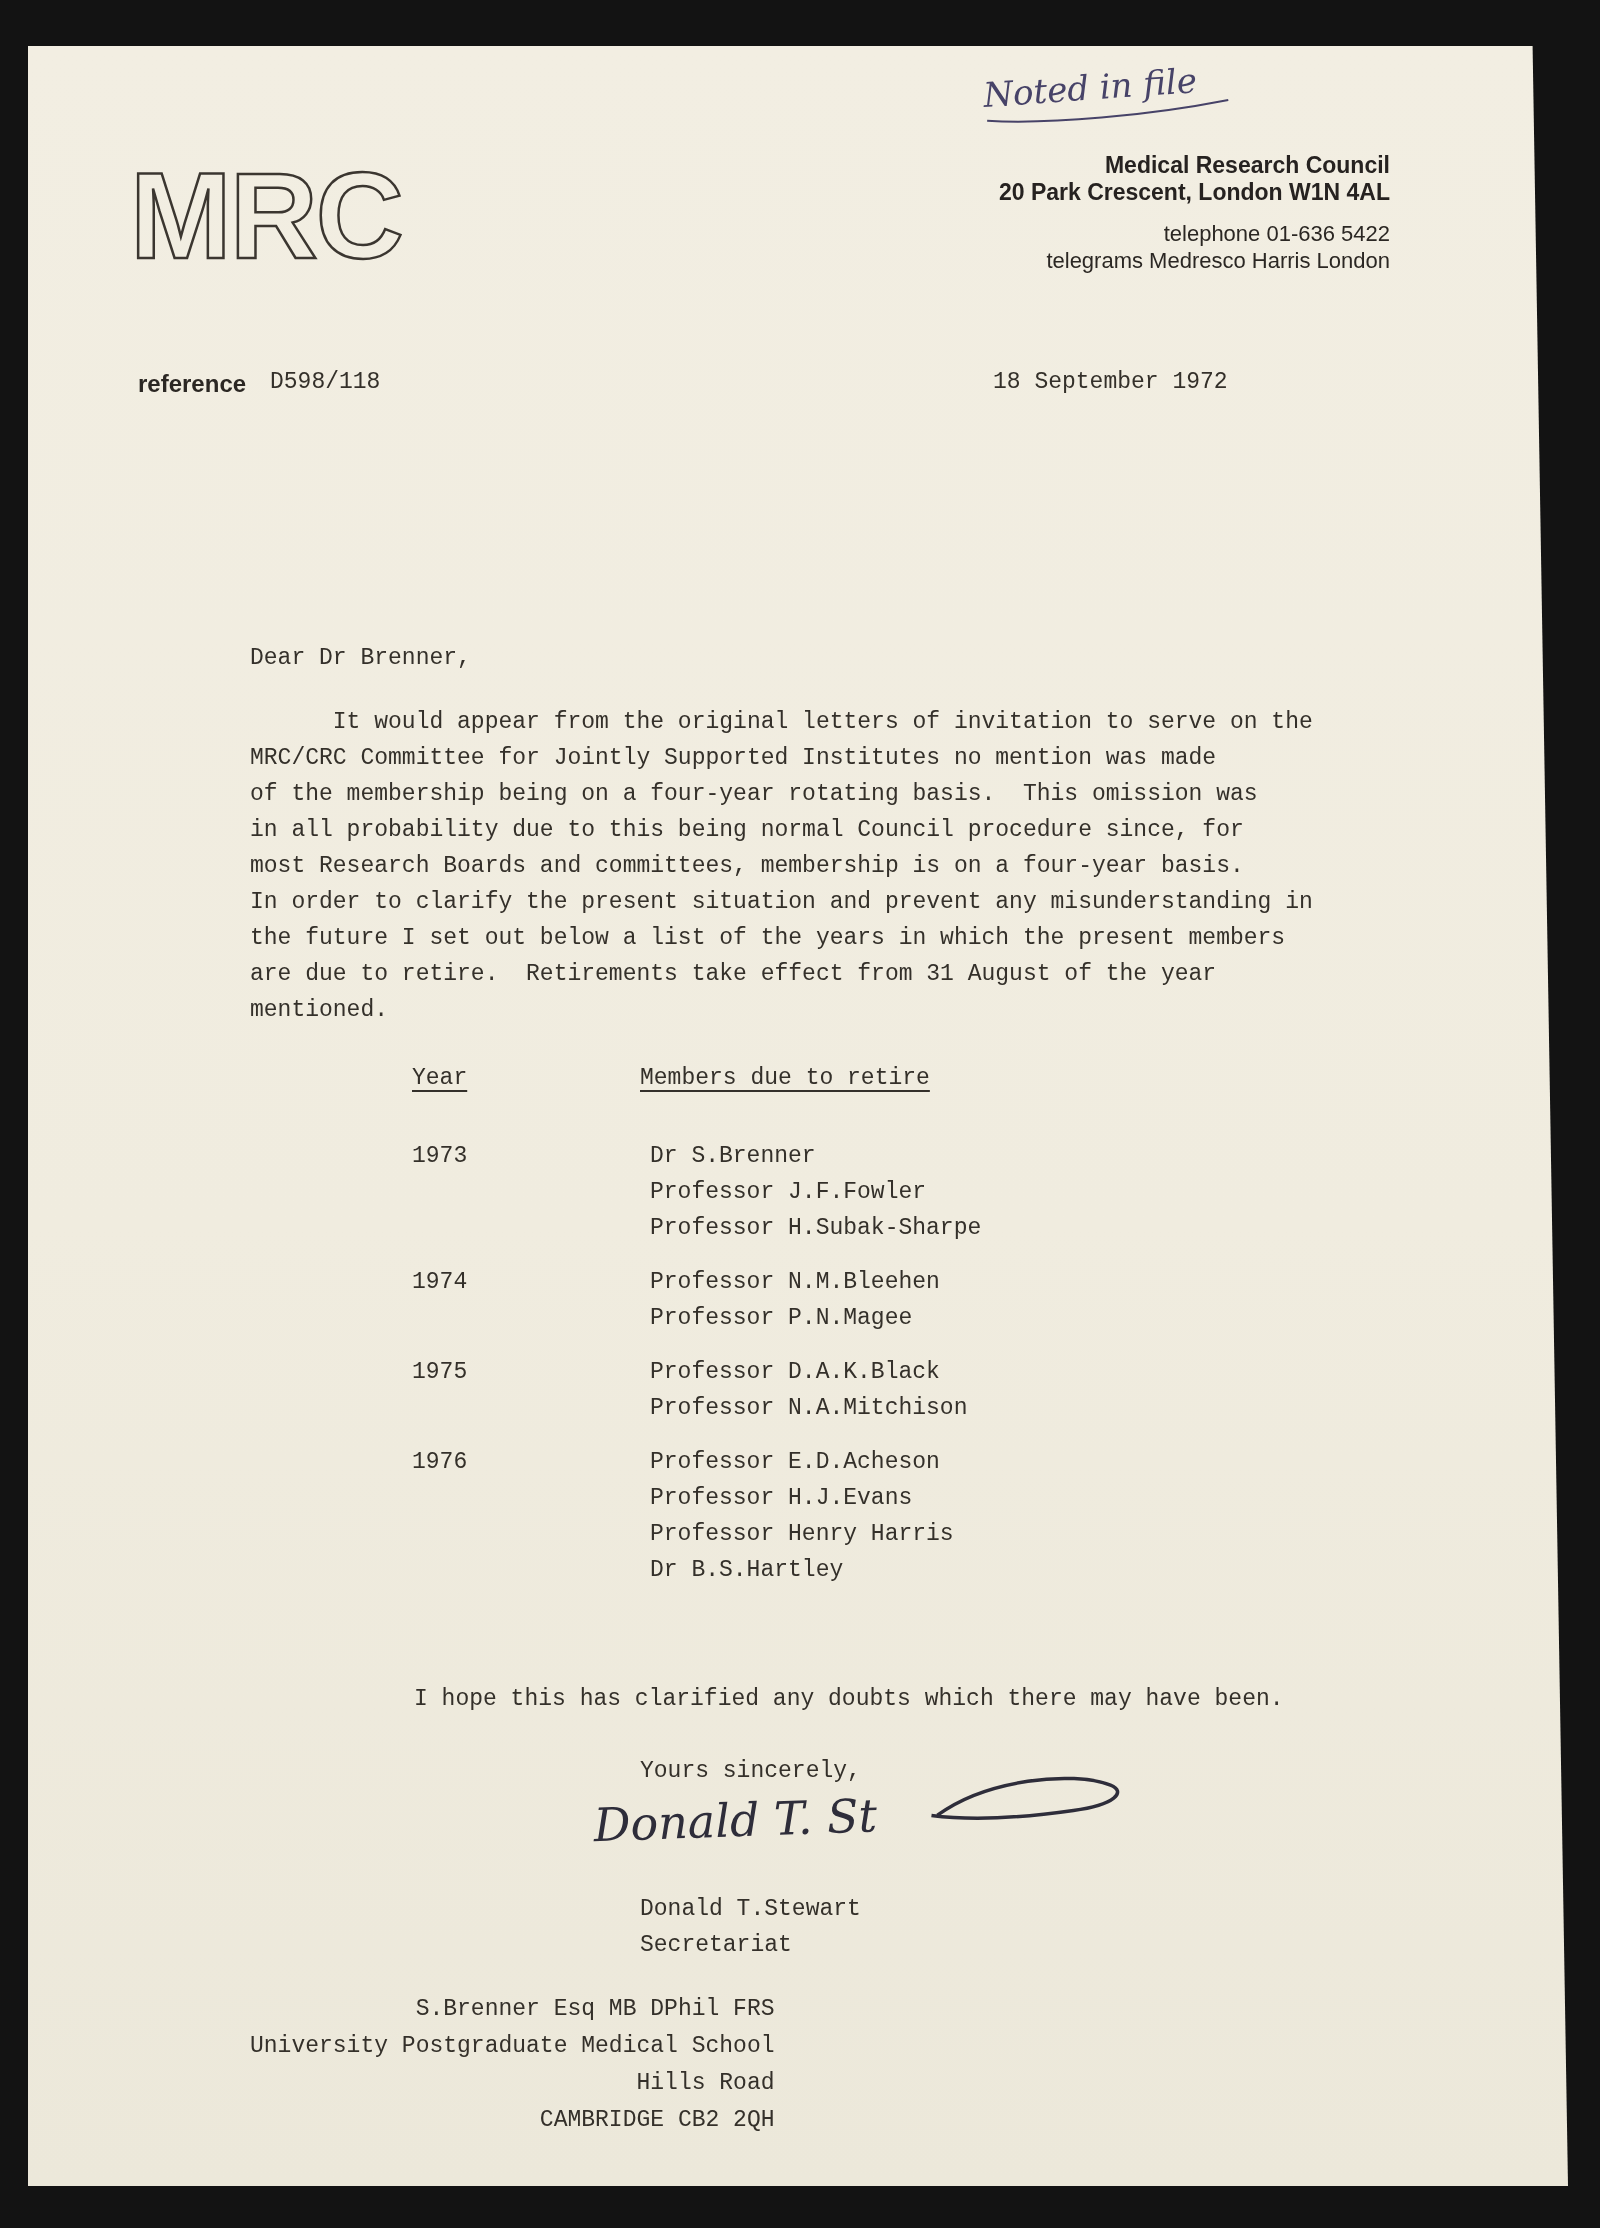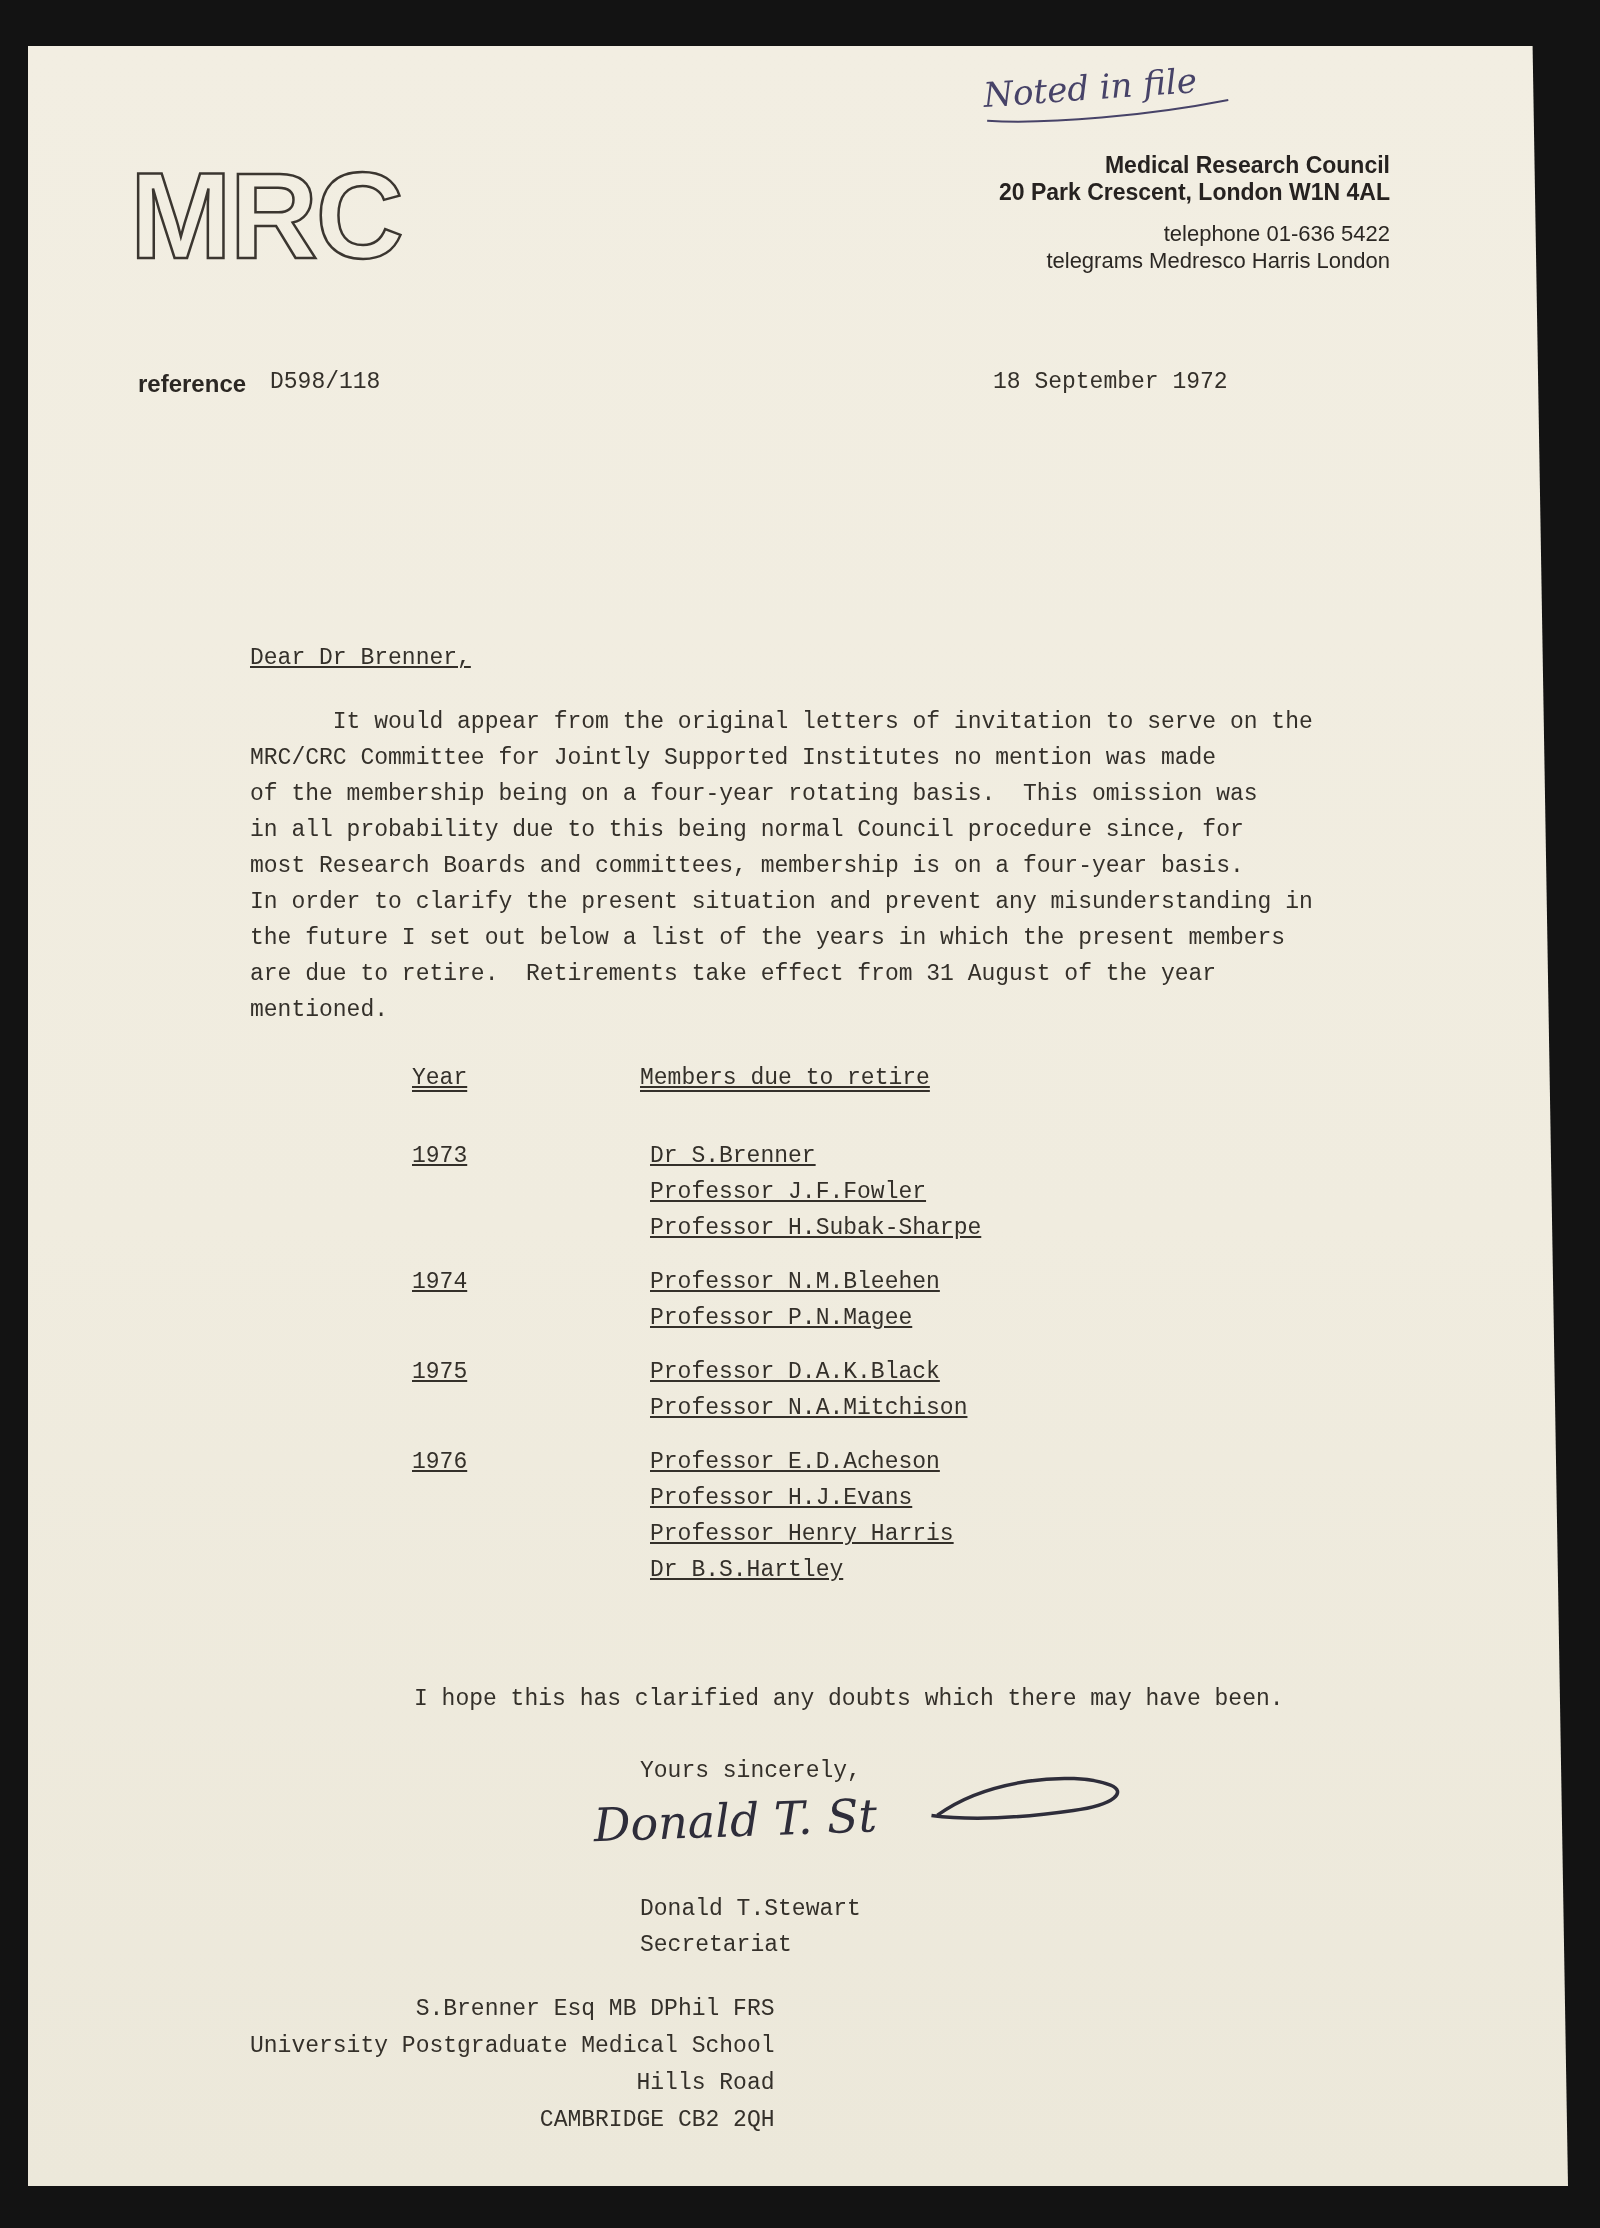--- a/index.html
+++ b/index.html
@@ -30,25 +30,25 @@
   
   .note-wrap{left:950px;top:18px;width:340px;height:78px;}
   
   .ref-row{left:110px;top:318px;width:1300px;height:40px;}
   .ref-label{
     position:absolute;left:0;top:6px;font-weight:bold;font-size:24px;color:#2b2723;
   }
   .ref-value{position:absolute;left:132px;top:0;}
   .date{position:absolute;left:855px;top:0;}
   
-  .salutation{left:222px;top:594px;text-decoration:underline;}
+  .salutation{left:222px;top:594px;}
   .body-par{left:222px;top:658px;width:1110px;}
   .body-par .line{white-space:pre;}
   
-  .table{left:384px;top:1014px;width:900px;text-decoration:underline;}
+  .table{left:384px;top:1014px;width:900px;}
   .t-head{display:flex;margin-bottom:42px;}
   .t-head .t-year,.t-head .t-members-h{
     text-decoration:underline;text-underline-offset:6px;text-decoration-thickness:2px;
   }
   .t-row{display:flex;margin-bottom:18px;}
   .t-year{width:228px;flex:0 0 228px;}
   .t-members{flex:1;margin-left:10px;}
   
   .closing{left:386px;top:1635px;}
   .valediction{left:612px;top:1707px;}

